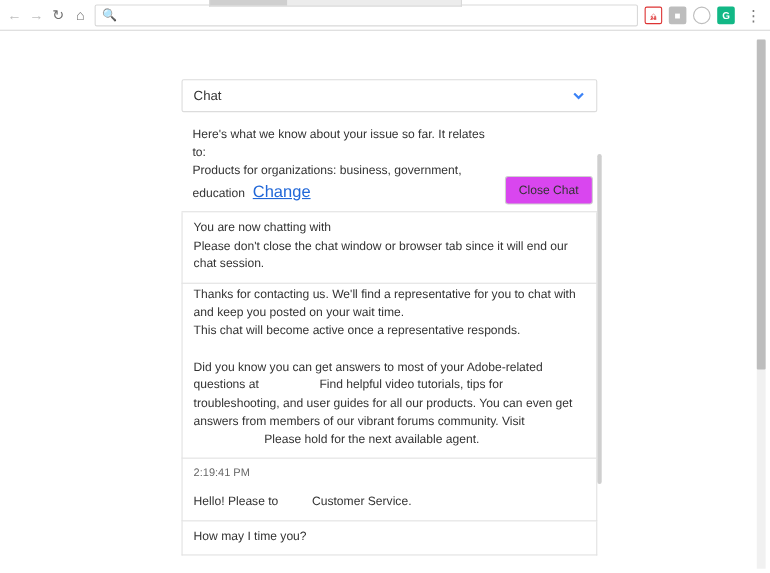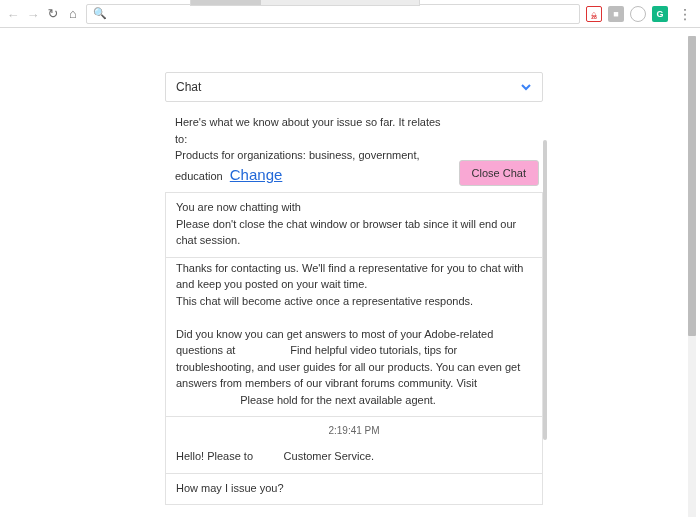--- a/index.html
+++ b/index.html
@@ -90,38 +90,38 @@
   .chev{ width:12px;height:12px; display:inline-block;}
   .chev svg{ width:12px;height:12px; stroke:#3b82f6; fill:none; stroke-width:2;}
 
   .info-row{
     display:flex; align-items:flex-end; gap:6px; margin-bottom:6px;
     padding:0 4px 0 10px;
   }
   .info-txt{ flex:1; font-size:11px; color:#333; line-height:1.5;}
   .info-txt .change{ color:#2268d8; font-size:15px; margin-left:4px;}
   .close-btn{
-    border:1px solid #cfcfcf; background:#f9a8d4; border-radius:3px;
+    border:1px solid #cfcfcf; background:#d946ef; border-radius:3px;
     font-size:11px; color:#333; padding:6px 12px; white-space:nowrap;
   }
 
   .transcript{
     border-top:1px solid #e2e2e2;
   }
   .msg-block{
     border:1px solid #e2e2e2; border-top:0;
     padding:6px 10px 8px 10px;
     font-size:11px; color:#333; line-height:1.5;
     position:relative;
   }
   .msg-block.cutoff-top{
     padding-top:2px;
   }
   .ts{
-    display:block; text-align:center; font-size:10px; color:#666; margin-bottom:10px;
+    display:block; text-align:left; font-size:10px; color:#666; margin-bottom:10px;
   }
 
   
   .top-hscroll{
     position:absolute; top:0; left:190px; width:230px; height:6px;
     background:#ececec; border:1px solid #d9d9d9; border-top:0;
   }
   .top-hscroll::after{
     content:""; display:block; width:70px; height:100%; background:#cfcfcf;
   }
@@ -192,19 +192,19 @@
       </div>
 
       <div class="msg-block">
         <span class="ts">2:19:41 PM</span>
         <span>Hello! Please to</span>
         &nbsp;&nbsp;&nbsp;&nbsp;&nbsp;&nbsp;&nbsp;&nbsp;
         <span>Customer Service.</span>
       </div>
 
       <div class="msg-block">
-        <span>How may I issue you?</span>
+        <span>How may I time you?</span>
       </div>
 
     </div>
 
   </div>
 </div>
 
 </body></html>

